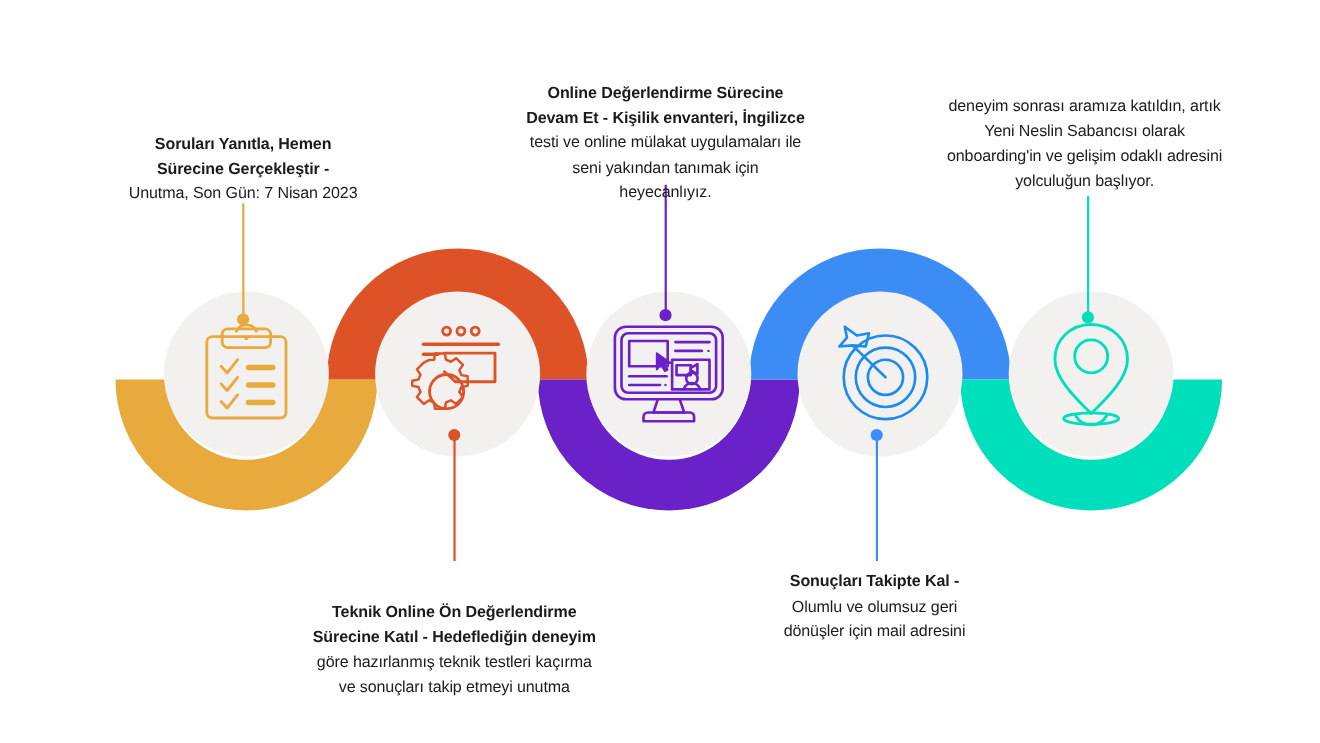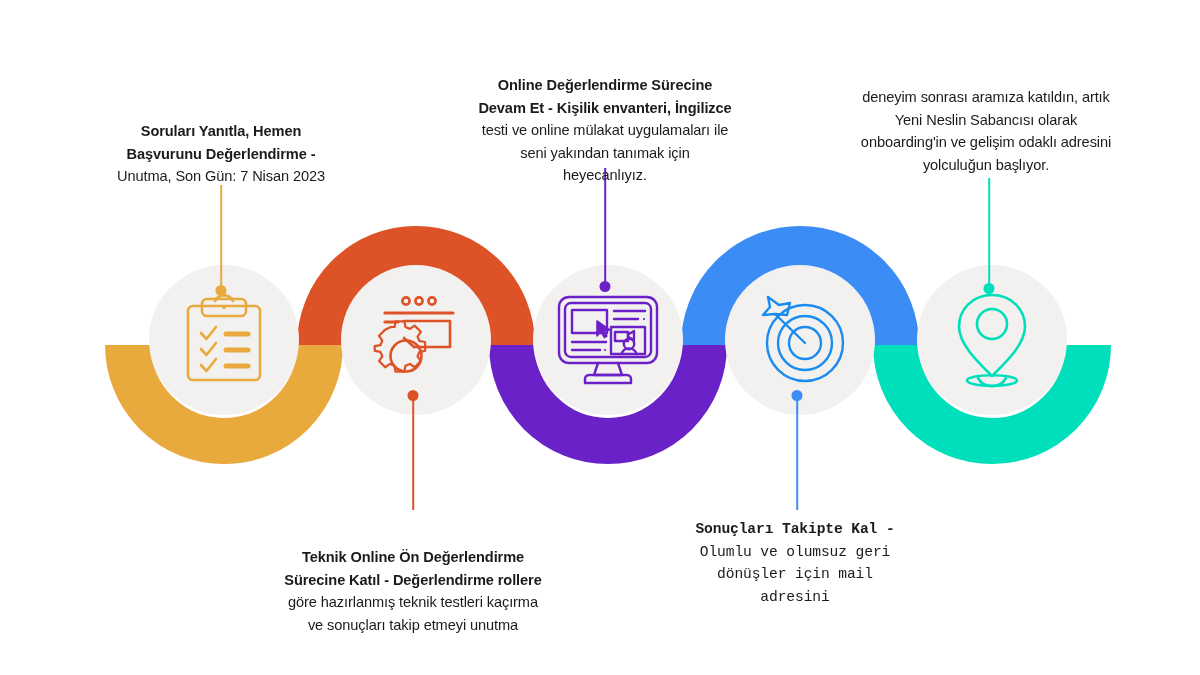--- a/index.html
+++ b/index.html
@@ -198,40 +198,40 @@
     <div class="knob" style="top:0; background:#3b8cf5;"></div>
   </div>
 
   <div class="connector" style="left:981px; top:178px; width:16px; height:118px;">
     <div class="stem" style="top:0; height:110px; background:#00dfbb;"></div>
     <div class="knob" style="top:105px; background:#00dfbb;"></div>
   </div>
 
   <div class="caption" style="left:96px; top:120px; width:250px;">
     <div><b>Soruları Yanıtla, Hemen</b></div>
-    <div><b>Başvurunu Değerlendirme -</b></div>
+    <div><b>Sürecine Gerçekleştir -</b></div>
     <div>Unutma, Son Gün: 7 Nisan 2023</div>
   </div>
 
   <div class="caption" style="left:268px; top:518px; width:290px;margin-top:28px;">
     <div><b>Teknik Online Ön Değerlendirme</b></div>
-    <div><b>Sürecine Katıl  - Değerlendirme rollere</b></div>
+    <div><b>Sürecine Katıl  - Hedeflediğin deneyim</b></div>
     <div>göre hazırlanmış teknik testleri kaçırma</div>
     <div>ve sonuçları takip etmeyi unutma</div>
   </div>
 
   <div class="caption" style="left:450px; top:74px; width:310px;">
     <div><b>Online Değerlendirme Sürecine</b></div>
     <div><b>Devam Et - Kişilik envanteri, İngilizce</b></div>
     <div>testi ve online mülakat uygulamaları ile</div>
     <div>seni yakından tanımak için</div>
     <div>heyecanlıyız.</div>
   </div>
 
-  <div class="caption" style="left:682px; top:518px; width:226px;font-family:Liberation Mono, monospace;">
+  <div class="caption" style="left:682px; top:518px; width:226px;">
     <div><b>Sonuçları Takipte Kal -</b></div>
     <div>Olumlu ve olumsuz geri</div>
     <div>dönüşler için mail adresini</div>
   </div>
 
   <div class="caption" style="left:836px; top:86px; width:300px;">
     <div>deneyim sonrası aramıza katıldın, artık</div>
     <div>Yeni Neslin Sabancısı olarak</div>
     <div>onboarding'in ve gelişim odaklı adresini</div>
     <div>yolculuğun başlıyor.</div>

